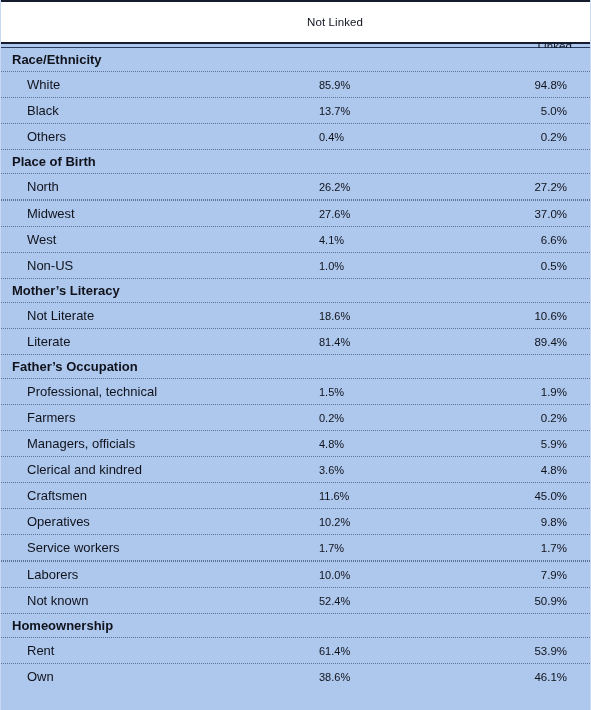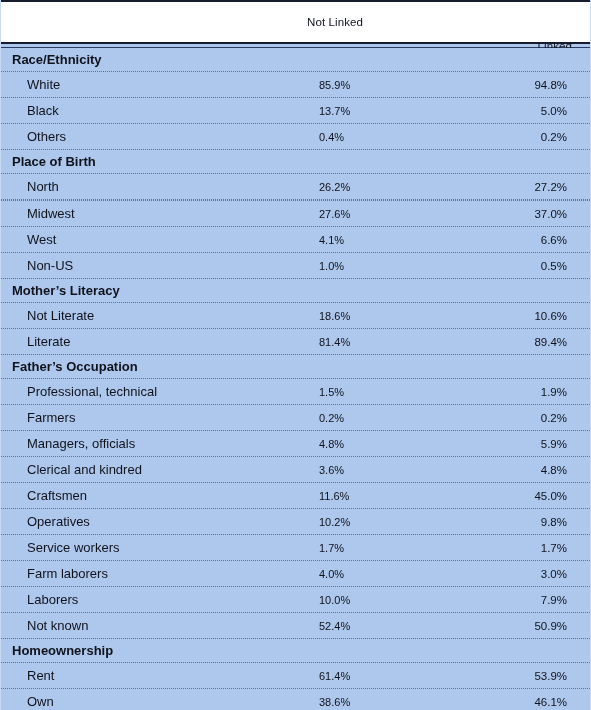--- a/index.html
+++ b/index.html
@@ -257,25 +257,20 @@
         <span class="cell-v1">10.2%</span>
         <span class="cell-v2">9.8%</span>
       </div>
       <div class="sep-dotted"></div>
       <div class="row data">
         <span class="cell-label">Service workers</span>
         <span class="cell-v1">1.7%</span>
         <span class="cell-v2">1.7%</span>
       </div>
       <div class="sep-dotted"></div>
-      <div class="row data">
-        <span class="cell-label">Farm laborers</span>
-        <span class="cell-v1">4.0%</span>
-        <span class="cell-v2">3.0%</span>
-      </div>
       <div class="sep-dotted"></div>
       <div class="row data">
         <span class="cell-label">Laborers</span>
         <span class="cell-v1">10.0%</span>
         <span class="cell-v2">7.9%</span>
       </div>
       <div class="sep-dotted"></div>
       <div class="row data">
         <span class="cell-label">Not known</span>
         <span class="cell-v1">52.4%</span>

